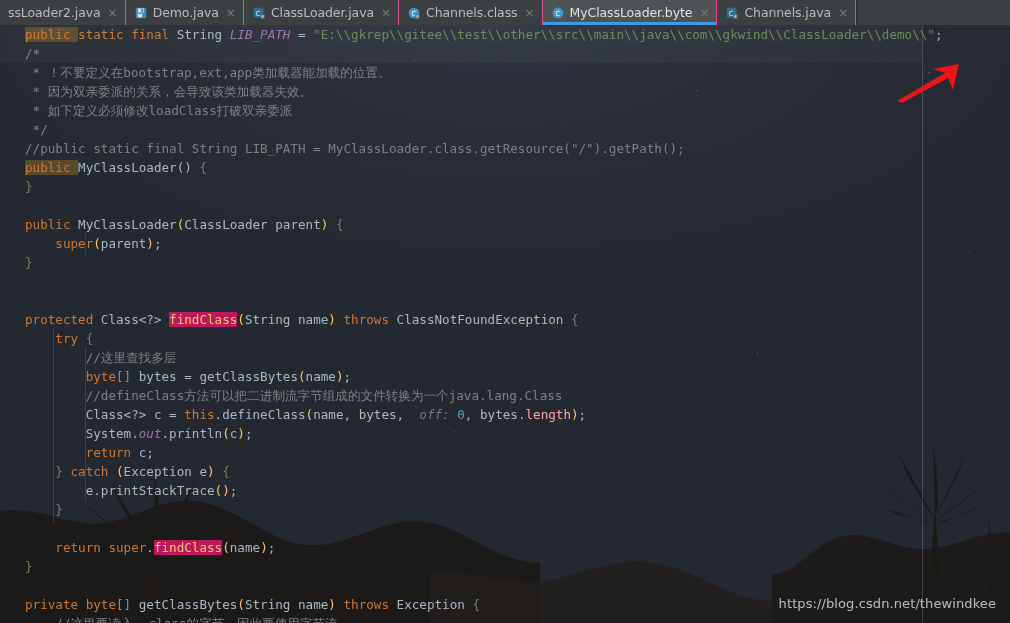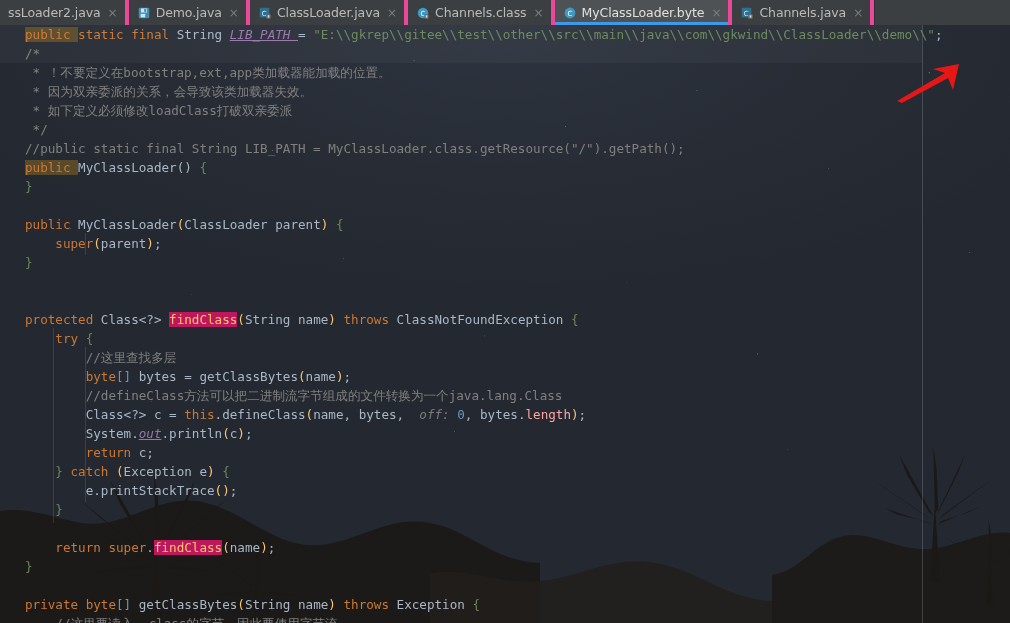--- a/index.html
+++ b/index.html
@@ -31,21 +31,21 @@
     overflow: hidden;
     z-index: 20;
   }
   .tab {
     position: relative;
     display: flex;
     align-items: center;
     gap: 5px;
     padding: 0 7px 0 8px;
     background: #3c3f41;
-    border-right: 4px solid #ec4899;
+    border-right: 1px solid #ec4899;
     cursor: pointer;
     white-space: nowrap;
     flex: 0 0 auto;
   }
   .tab.active {
     background: #4e5254;
   }
   .tab.active .tab-underline {
     position: absolute;
     left: 0; right: 0; bottom: 0;
@@ -166,21 +166,21 @@
     width: 1px;
     background: rgba(140,150,165,0.22);
     z-index: 3;
   }
 
   
   .kw   { color: #cc7832; }
   .txt  { color: #a9b7c6; }
   .str  { color: #6a8759; }          
   .num  { color: #6897bb; }
-  .fld  { color: #9876aa; font-style: italic; text-decoration: underline; }   
+  .fld  { color: #9876aa; font-style: italic; }   
   .sfld { color: #fca5a5; }
   .cmt  { color: #808080; }          
   .mth  { color: #ffc66d; }
   .hint { color: #7a7a7a; font-style: italic; }
   .kwhl { background: #5a4a2a; color: #cc7832; }  
   .found { background: #be185d; color: #ffc66d; }
 
   
   .squiggle {
     position: absolute;
@@ -330,13 +330,14 @@
     </svg>
 
     <div id="margin-guide"></div>
     <div id="code-layer"><div class="line-band" style="top: 0px;"></div><div class="code-line" style="top: 0px;"><span class="kwhl">public </span><span class="kw">static </span><span class="kw">final </span><span class="txt">String </span><span class="fld">LIB_PATH </span><span class="txt">= </span><span class="str">"E:\\gkrep\\gitee\\test\\other\\src\\main\\java\\com\\gkwind\\ClassLoader\\demo\\"</span><span class="txt">;</span></div><div class="line-band" style="top: 19px;"></div><div class="code-line" style="top: 19px;"><span class="cmt">/*</span></div><div class="code-line" style="top: 38px;"><span class="cmt"> * ！不要定义在bootstrap,ext,app类加载器能加载的位置。</span></div><div class="code-line" style="top: 57px;"><span class="cmt"> * 因为双亲委派的关系，会导致该类加载器失效。</span></div><div class="code-line" style="top: 76px;"><span class="cmt"> * 如下定义必须修改loadClass打破双亲委派</span></div><div class="code-line" style="top: 95px;"><span class="cmt"> */</span></div><div class="code-line" style="top: 114px;"><span class="cmt">//public static final String LIB_PATH = MyClassLoader.class.getResource("/").getPath();</span></div><div class="code-line" style="top: 133px;"><span class="kwhl">public </span><span class="txt">MyClassLoader</span><span class="txt">() </span><span class="str">{</span></div><div class="code-line" style="top: 152px;"><span class="str">}</span></div><div class="code-line" style="top: 171px;"></div><div class="code-line" style="top: 190px;"><span class="kw">public </span><span class="txt">MyClassLoader</span><span class="mth">(</span><span class="txt">ClassLoader parent</span><span class="mth">) </span><span class="str">{</span></div><div class="code-line" style="top: 209px;"><span class="txt">    </span><span class="kw">super</span><span class="mth">(</span><span class="txt">parent</span><span class="mth">)</span><span class="txt">;</span></div><div class="code-line" style="top: 228px;"><span class="str">}</span></div><div class="code-line" style="top: 247px;"></div><div class="code-line" style="top: 266px;"></div><div class="code-line" style="top: 285px;"><span class="kw">protected </span><span class="txt">Class&lt;?&gt; </span><span class="found">findClass</span><span class="mth">(</span><span class="txt">String name</span><span class="mth">) </span><span class="kw">throws </span><span class="txt">ClassNotFoundException </span><span class="str">{</span></div><div class="code-line" style="top: 304px;"><span class="txt">    </span><span class="kw">try </span><span class="str">{</span></div><div class="code-line" style="top: 323px;"><span class="cmt">        //这里查找多层</span></div><div class="code-line" style="top: 342px;"><span class="txt">        </span><span class="kw">byte</span><span class="num">[]</span><span class="txt"> bytes </span><span class="txt">= </span><span class="txt">getClassBytes</span><span class="mth">(</span><span class="txt">name</span><span class="mth">)</span><span class="txt">;</span></div><div class="code-line" style="top: 361px;"><span class="cmt">        //defineClass方法可以把二进制流字节组成的文件转换为一个java.lang.Class</span></div><div class="code-line" style="top: 380px;"><span class="txt">        Class&lt;?&gt; c </span><span class="txt">= </span><span class="kw">this</span><span class="txt">.</span><span class="txt">defineClass</span><span class="mth">(</span><span class="txt">name, bytes, </span><span class="hint"> off: </span><span class="num">0</span><span class="txt">, bytes.</span><span class="sfld">length</span><span class="mth">)</span><span class="txt">;</span></div><div class="code-line" style="top: 399px;"><span class="txt">        System.</span><span class="fld">out</span><span class="txt">.println</span><span class="mth">(</span><span class="txt">c</span><span class="mth">)</span><span class="txt">;</span></div><div class="code-line" style="top: 418px;"><span class="txt">        </span><span class="kw">return </span><span class="txt">c;</span></div><div class="code-line" style="top: 437px;"><span class="txt">    </span><span class="str">} </span><span class="kw">catch </span><span class="mth">(</span><span class="txt">Exception e</span><span class="mth">) </span><span class="str">{</span></div><div class="code-line" style="top: 456px;"><span class="txt">        e.printStackTrace</span><span class="mth">()</span><span class="txt">;</span></div><div class="code-line" style="top: 475px;"><span class="str">    }</span></div><div class="code-line" style="top: 494px;"></div><div class="code-line" style="top: 513px;"><span class="txt">    </span><span class="kw">return </span><span class="kw">super</span><span class="txt">.</span><span class="found">findClass</span><span class="mth">(</span><span class="txt">name</span><span class="mth">)</span><span class="txt">;</span></div><div class="code-line" style="top: 532px;"><span class="str">}</span></div><div class="code-line" style="top: 551px;"></div><div class="code-line" style="top: 570px;"><span class="kw">private </span><span class="kw">byte</span><span class="num">[]</span><span class="txt"> getClassBytes</span><span class="mth">(</span><span class="txt">String name</span><span class="mth">) </span><span class="kw">throws </span><span class="txt">Exception </span><span class="str">{</span></div><div class="code-line" style="top: 589px;"><span class="cmt">    //这里要读入 .class的字节，因此要使用字节流</span></div><div class="squiggle" style="left: 0px; top: 361px; width: 370px;"></div><div class="squiggle" style="left: 0px; top: 380px; width: 626px;"></div><div class="squiggle" style="left: 0px; top: 399px; width: 608px;"></div><div class="squiggle" style="left: 0px; top: 418px; width: 268px;"></div><div class="squiggle" style="left: 0px; top: 437px; width: 165px;"></div><div class="squiggle" style="left: 0px; top: 456px; width: 242px;"></div><div class="squiggle" style="left: 0px; top: 475px; width: 250px;"></div><div class="squiggle" style="left: 0px; top: 494px; width: 68px;"></div><div class="indent-guide" style="left: 53px; top: 303px; height: 195px;"></div><div class="indent-guide" style="left: 85px; top: 322px; height: 155px;"></div><div class="indent-guide" style="left: 85px; top: 208px; height: 22px;"></div></div>
 
     <svg id="red-arrow" viewBox="0 0 70 40">
       <path d="M2,38 L50,10 L38,6 L64,1 L58,27 L53,15 L7,40 Z" fill="#e81717"></path>
     </svg>
   </div>
 
+  <div id="watermark">https://blog.csdn.net/thewindkee</div>
 </div>
 
 </body></html>

